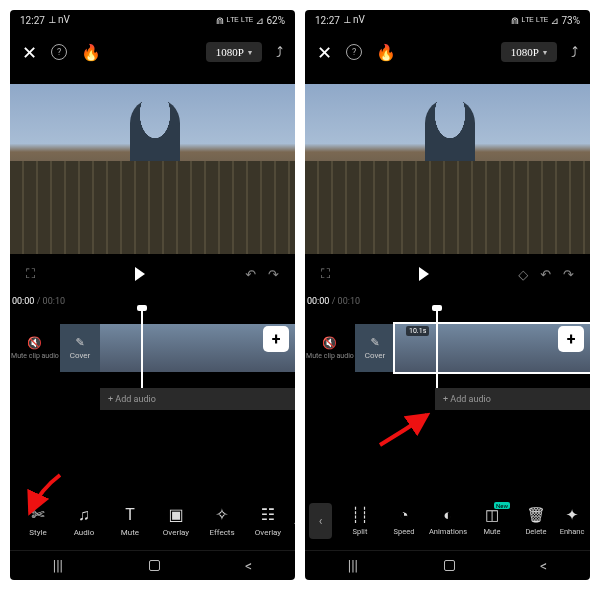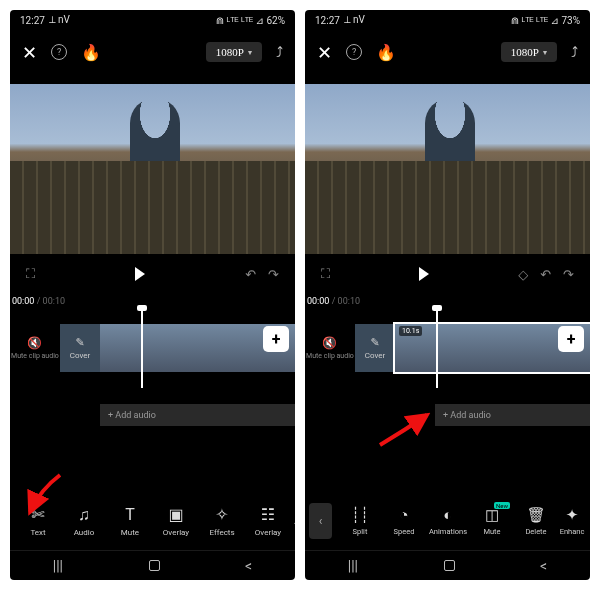--- a/index.html
+++ b/index.html
@@ -104,28 +104,28 @@
   .tl-mute .spk { font-size:12px; }
   .tl-cover {
     width:40px; height:48px; background:#3a4a5a; display:flex; flex-direction:column; align-items:center; justify-content:center; font-size:8px; color:#ccc; gap:2px;
   }
   .tl-cover .ico { font-size:11px; }
   .tl-clip {
     flex:1; height:48px; background:#5e6878; background-image:linear-gradient(#7288a0,#4a5668); position:relative;
   }
   .tl-clip.selected { outline:2px solid #fff; }
   .tl-clip .dur-badge {
-    position:absolute; left:4px; top:2px; background:rgba(0,0,0,.6); font-size:7px; padding:1px 3px; border-radius:2px;
+    position:absolute; left:11px; top:2px; background:rgba(0,0,0,.6); font-size:7px; padding:1px 3px; border-radius:2px;
   }
   .tl-plus {
     width:26px; height:26px; background:#fff; color:#000; border-radius:5px; display:flex; align-items:center; justify-content:center; font-size:16px; font-weight:bold;
     position:absolute; right:6px; top:18px; z-index:6;
   }
   .add-audio-row {
-    margin:16px 0 0 90px; height:22px; background:#2a2a2a; display:flex; align-items:center; padding:0 8px; font-size:9px; color:#999;
+    margin:0 0 0 90px; height:22px; background:#2a2a2a; display:flex; align-items:center; padding:0 8px; font-size:9px; color:#999;
   }
   .toolbar {
     margin-top:auto; height:58px; display:flex; align-items:center; padding:0 6px; gap:2px;
     border-top:0;
   }
   .tool {
     flex:0 0 44px; display:flex; flex-direction:column; align-items:center; gap:4px; font-size:8px; color:#ccc;
   }
   .tool .ico { font-size:16px; color:#ddd; height:18px; display:flex; align-items:center; }
   .toolbar2 {
@@ -221,21 +221,21 @@
             <path d="M0,0 L6,3 L0,6 Z" fill="#e11"></path>
           </marker>
         </defs>
       <path d="M40,5 Q20,20 10,42" stroke="#e11" stroke-width="4" fill="none" marker-end="url(#ah1)"></path>
     </svg>
   </div>
 
   <div class="toolbar">
     <div class="tool">
         <span class="ico">✄</span>
-        <span>Text</span>
+        <span>Style</span>
       </div>
     <div class="tool">
         <span class="ico">♫</span>
         <span>Audio</span>
       </div>
     <div class="tool">
         <span class="ico">T</span>
         <span>Mute</span>
       </div>
     <div class="tool">

